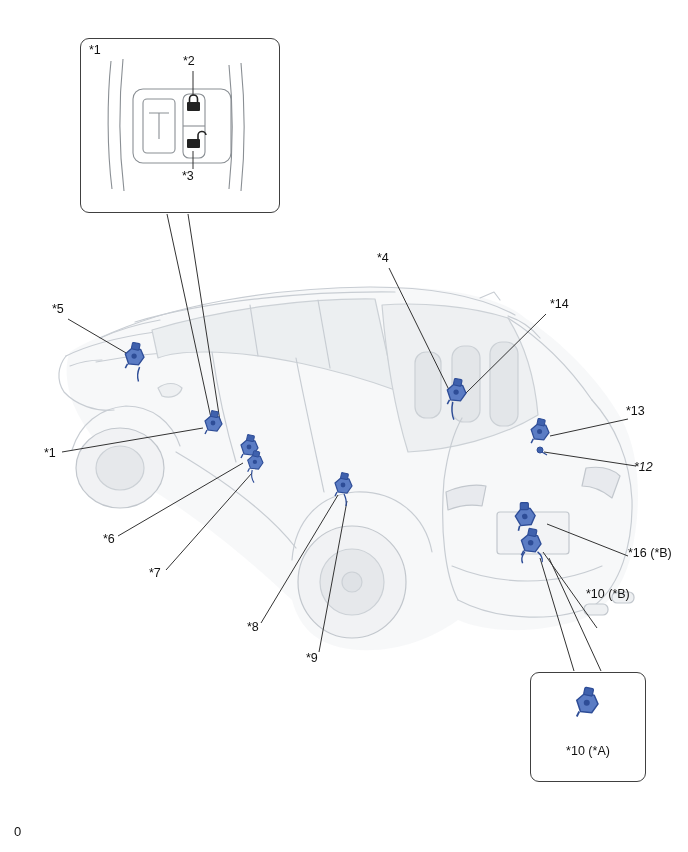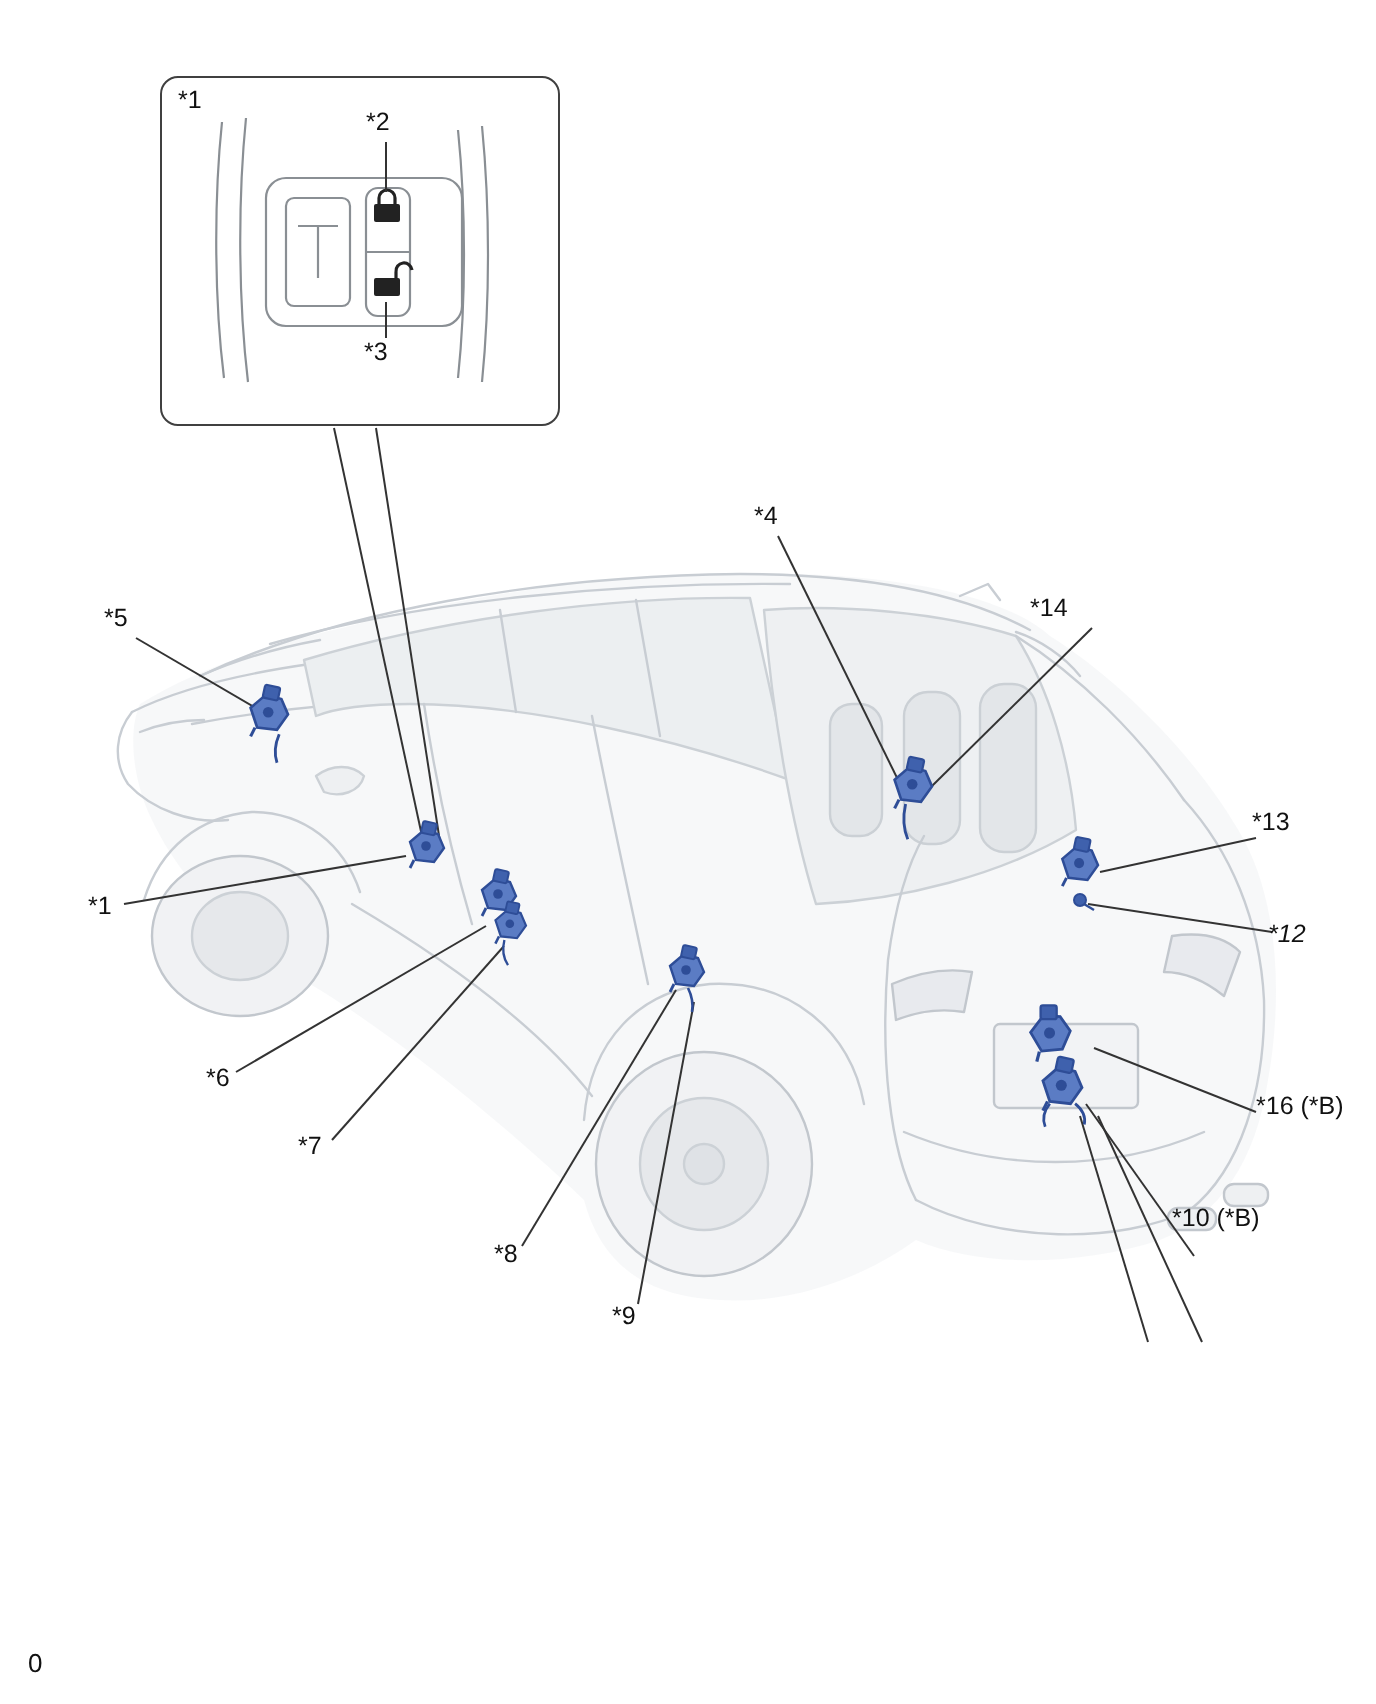--- a/index.html
+++ b/index.html
@@ -195,28 +195,39 @@
         <rect x="106" y="100" width="13" height="9" rx="1" fill="#222"></rect>
         <path d="M117,100 v-3 a4,4 0 0 1 8,-1" fill="none" stroke="#222" stroke-width="1.6"></path>
       </g>
       <g stroke="#333" stroke-width="1">
         <line x1="112" y1="32" x2="112" y2="57"></line>
         <line x1="112" y1="130" x2="112" y2="112"></line>
       </g>
     </svg>
   </div>
 
+  <div class="inset inset-bottom">
+    <svg width="113" height="106" viewBox="0 0 113 106">
+      <g transform="translate(42,16) scale(1.25)">
+        <path d="M3,9 L10,3 L17,5 L20,12 L15,19 L6,18 Z" fill="#5b7cc4" stroke="#2e4d97" stroke-width="1.2"></path>
+        <rect x="9" y="-1" width="7" height="6" rx="1" transform="rotate(12 12 2)" fill="#3f61ad" stroke="#2e4d97" stroke-width="1"></rect>
+        <circle cx="11" cy="11" r="2.4" fill="#2e4d97"></circle>
+        <path d="M5,18 L3,22" stroke="#2e4d97" stroke-width="1.4" fill="none"></path>
+      </g>
+    </svg>
+    <span class="callout center-label" style="top:72px;">*10 (*A)</span>
+  </div>
 
   <span class="callout" style="left:52px;  top:303px;">*5</span>
   <span class="callout" style="left:377px; top:252px;">*4</span>
-  <span class="callout" style="left:515px; top:298px;">*14</span>
+  <span class="callout" style="left:550px; top:298px;">*14</span>
   <span class="callout" style="left:44px;  top:447px;">*1</span>
   <span class="callout" style="left:626px; top:405px;">*13</span>
   <span class="callout" style="left:634px; top:461px;font-style:italic;">*12</span>
   <span class="callout" style="left:103px; top:533px;">*6</span>
   <span class="callout" style="left:149px; top:567px;">*7</span>
   <span class="callout" style="left:628px; top:547px;">*16 (*B)</span>
   <span class="callout" style="left:247px; top:621px;">*8</span>
-  <span class="callout" style="left:586px; top:603px;">*10 (*B)</span>
+  <span class="callout" style="left:586px; top:588px;">*10 (*B)</span>
   <span class="callout" style="left:306px; top:652px;">*9</span>
 
   <span class="footer-char">0</span>
 </div>
 
 </body></html>

